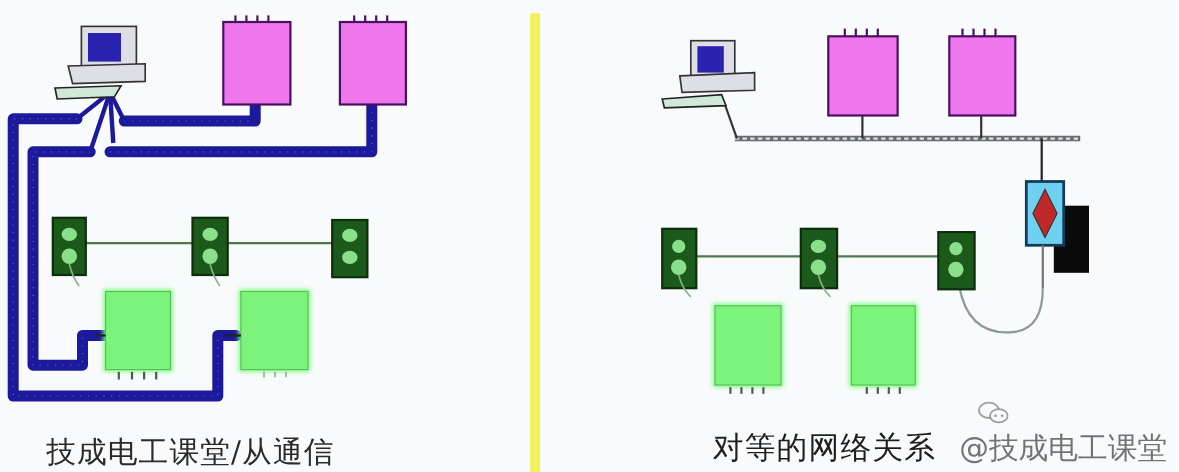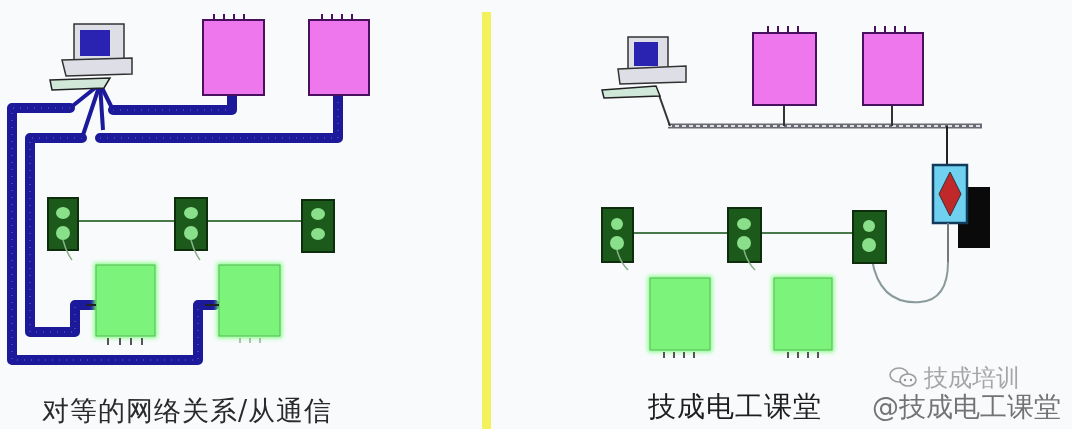--- a/index.html
+++ b/index.html
@@ -208,26 +208,26 @@
         <g stroke="#555" stroke-width="2">
             <line x1="788" y1="352" x2="788" y2="358"></line>
             <line x1="798" y1="352" x2="798" y2="358"></line>
             <line x1="808" y1="352" x2="808" y2="358"></line>
             <line x1="818" y1="352" x2="818" y2="358"></line>
           </g>
       </g>
     </g>
   </svg>
 
-  <div class="caption" style="left:42px; top:393px;">对等的网络关系/从通信</div>
-  <div class="caption caption-right" style="left:648px; top:388px;">技成电工课堂</div>
+  <div class="caption" style="left:42px; top:393px;">技成电工课堂/从通信</div>
+  <div class="caption caption-right" style="left:648px; top:388px;">对等的网络关系</div>
 
   <div class="watermark" style="left:888px; top:362px;">
     <svg class="wm-icon" viewBox="0 0 30 24" style="position:static;">
       <ellipse cx="11" cy="10" rx="9" ry="7" fill="none" stroke="rgba(120,120,120,0.7)" stroke-width="1.6"></ellipse>
       <ellipse cx="20" cy="15" rx="8" ry="6" fill="rgba(248,250,252,1)" stroke="rgba(120,120,120,0.7)" stroke-width="1.6"></ellipse>
       <circle cx="17" cy="15" r="1.2" fill="rgba(120,120,120,0.8)"></circle>
       <circle cx="23" cy="15" r="1.2" fill="rgba(120,120,120,0.8)"></circle>
-    </svg><span>技成培训</span>
+    </svg>
   </div>
   <div class="watermark" style="left:842px; top:389px; font-size:27px; color:rgba(70,70,70,0.75);margin-left:30px;">@技成电工课堂</div>
 
 </div>
 
 </body></html>

